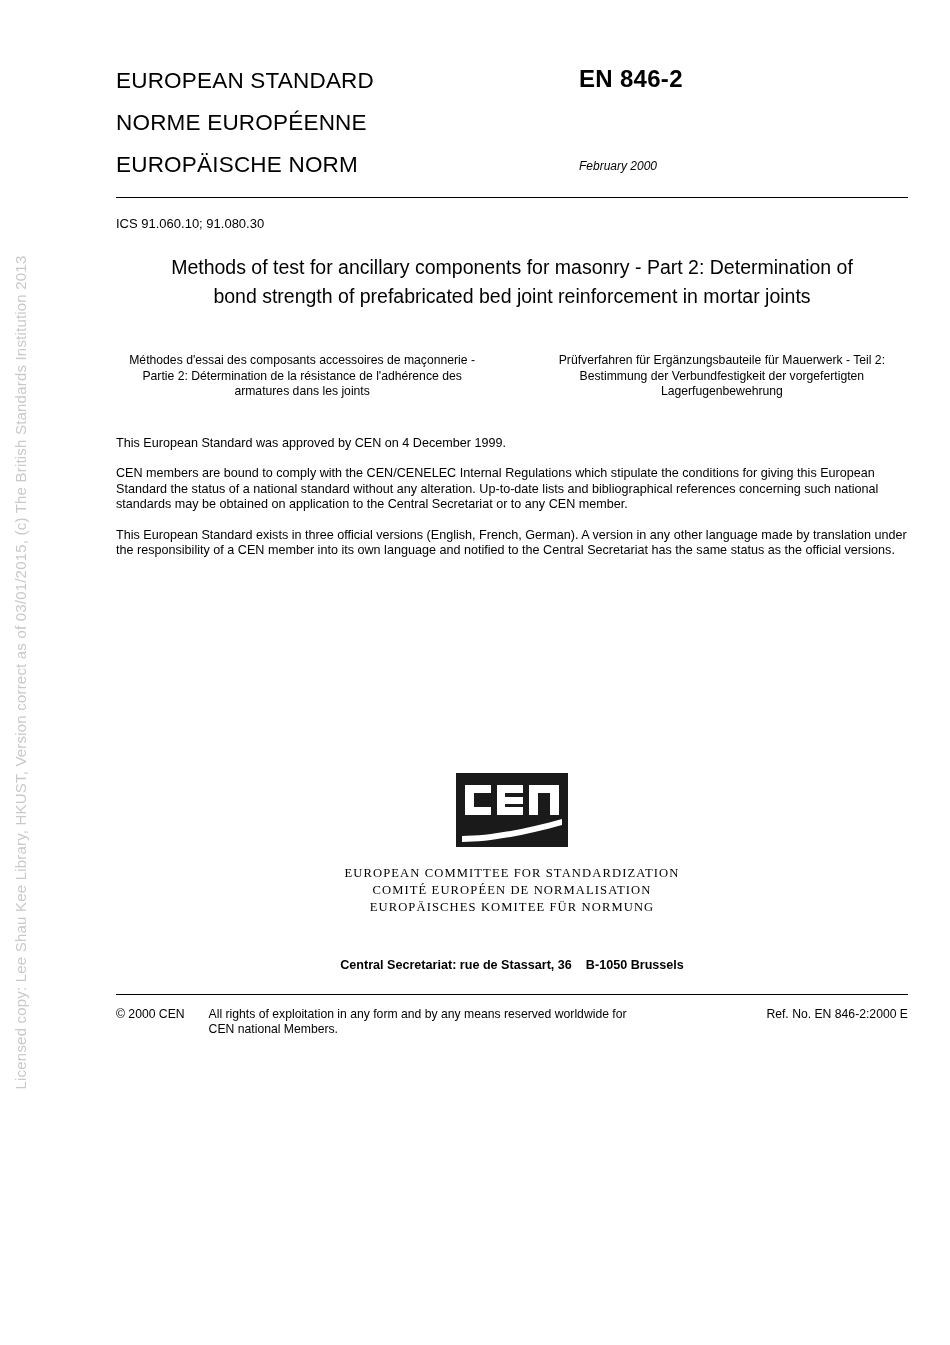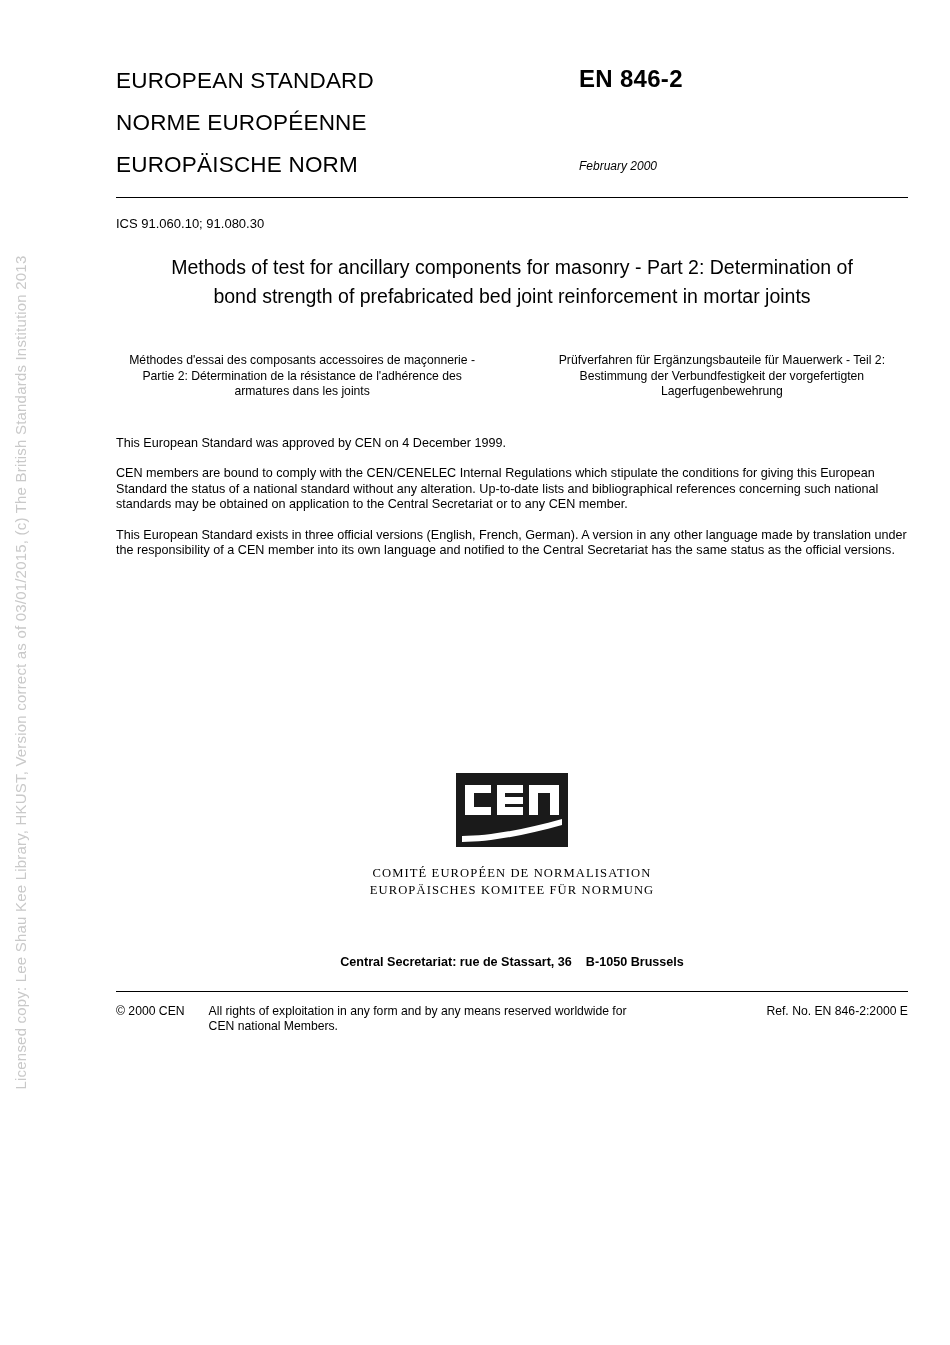--- a/index.html
+++ b/index.html
@@ -153,21 +153,21 @@
     height: 74px;
   }
   .cen-names {
     margin-top: 14px;
     font-family: "Liberation Serif", serif;
     font-size: 12.6px;
     line-height: 17px;
     letter-spacing: 1.1px;
   }
   .secretariat {
-    margin-top: 56px;
+    margin-top: 42px;
     text-align: center;
     font-size: 12.6px;
     font-weight: bold;
   }
   .secretariat .sp {
     display: inline-block;
     width: 14px;
   }
 
   
@@ -245,20 +245,21 @@
 
             <path d="M41 12 h26 v8 h-18 v4 h18 v7 h-18 v3 h18 v8 h-26 z"></path>
 
             <path d="M73 12 h30 v30 h-9 v-22 h-12 v22 h-9 z"></path>
           </g>
 
           <path d="M6 63 C 34 63, 70 56, 106 46 L 106 52 C 70 62, 34 69, 6 69 Z" fill="#ffffff"></path>
         </svg>
       </span>
       <div class="cen-names">
+        <div>EUROPEAN  COMMITTEE  FOR  STANDARDIZATION</div>
         <div>COMITÉ  EUROPÉEN  DE  NORMALISATION</div>
         <div>EUROPÄISCHES  KOMITEE  FÜR  NORMUNG</div>
       </div>
     </div>
 
     <div class="secretariat">
       <span>Central Secretariat: rue de Stassart, 36</span><span class="sp"></span><span>B-1050 Brussels</span>
     </div>
 
     <hr class="thin-rule footer-rule">

